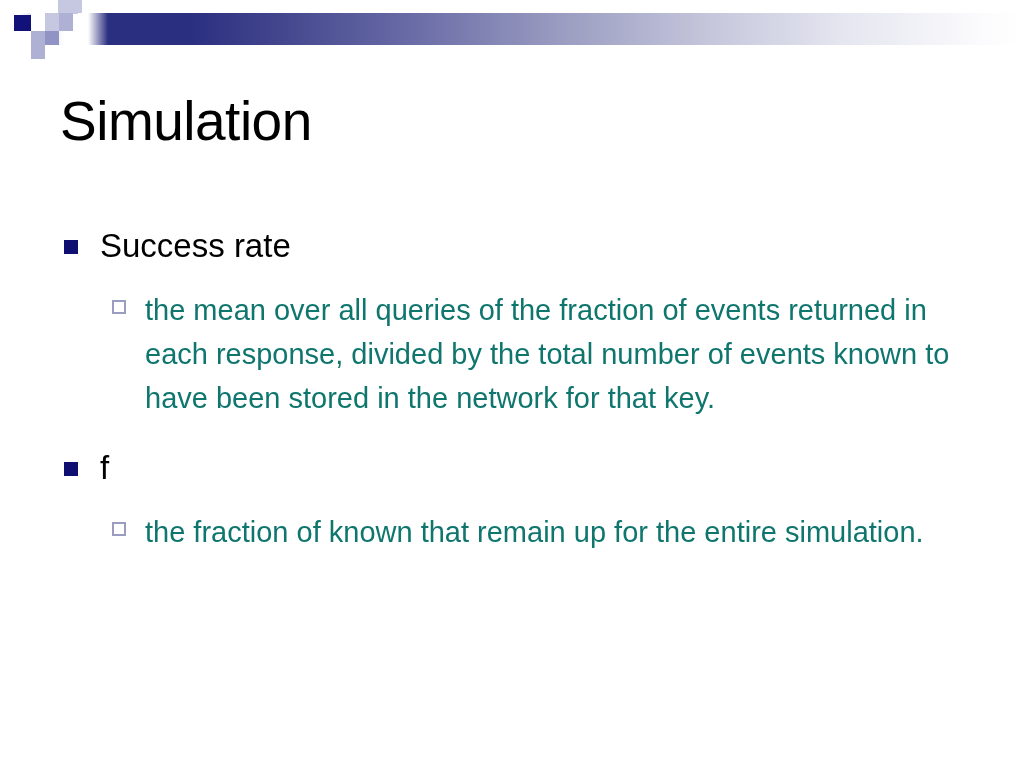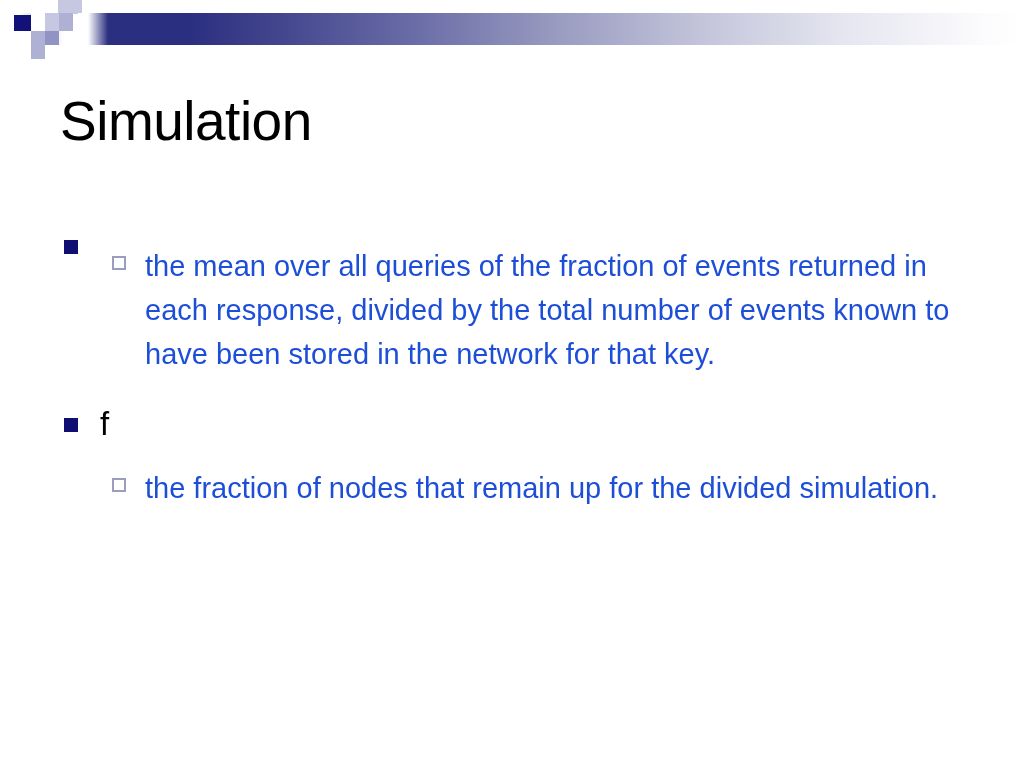--- a/index.html
+++ b/index.html
@@ -113,21 +113,21 @@
     width: 14px;
     height: 14px;
     background: #0f0f72;
   }
 
   .lvl2 {
     position: relative;
     padding-left: 85px;
     font-size: 29px;
     line-height: 44px;
-    color: #1d4ed8;
+    color: #0f766e;
     max-width: 830px;
   }
   .lvl2 .bullet-hollow {
     position: absolute;
     left: 52px;
     top: 12px;
     width: 14px;
     height: 14px;
     border: 2px solid #9a9cc0;
     background: #ffffff;
@@ -169,37 +169,38 @@
     <div class="deco-sq deco-lav-2" style="left:31px; top:45px; width:14px; height:14px;"></div>
     <div class="deco-sq deco-lav-1" style="left:73px; top:0px; width:9px; height:13px;"></div>
   </div>
 
   <div class="title">Simulation</div>
 
   <div class="body-content">
 
     <div class="lvl1">
       <span class="bullet-sq"></span>
+      <span>Success rate</span>
     </div>
 
     <div class="gap-small"></div>
 
     <div class="lvl2">
       <span class="bullet-hollow"></span>
       <span class="lvl2-text">the mean over all queries of the fraction of events returned in each response, divided by the total number of events known to have been stored in the network for that key.</span>
     </div>
 
     <div class="gap-med"></div>
 
     <div class="lvl1">
       <span class="bullet-sq"></span>
       <span>f</span>
     </div>
 
     <div class="gap-small"></div>
 
     <div class="lvl2">
       <span class="bullet-hollow"></span>
-      <span class="lvl2-text">the fraction of nodes that remain up for the divided simulation.</span>
+      <span class="lvl2-text">the fraction of known that remain up for the entire simulation.</span>
     </div>
 
   </div>
 </div>
 
 </body></html>

